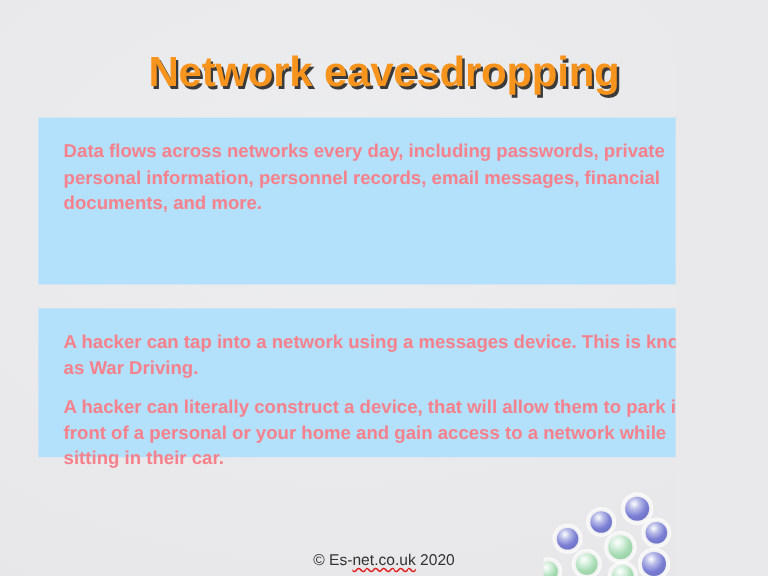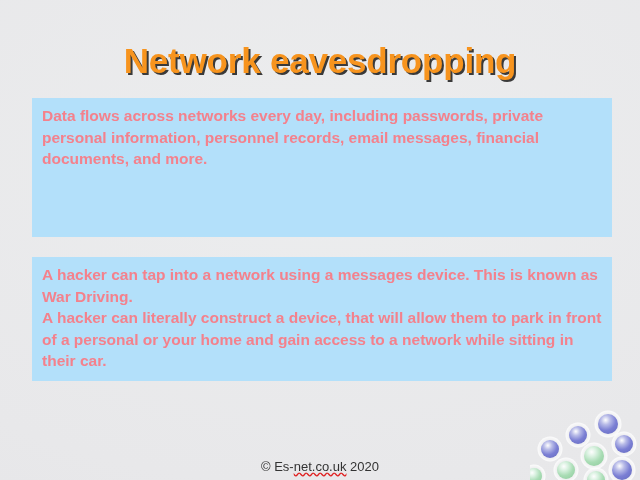--- a/index.html
+++ b/index.html
@@ -8,21 +8,21 @@
   }
   body {
     width: 640px;
     height: 480px;
     overflow: hidden;
     background: #e9e9eb;
     font-family: "Liberation Sans", sans-serif;
   }
   #slide {
     position: relative;
-    width: 640px;
+    width: 563px;
     height: 480px;
     background: radial-gradient(ellipse 150% 120% at 50% 35%, #ecedee 0%, #e8e8ea 55%, #e3e3e6 100%);
     overflow: hidden;
   }
 
   
   #slide-title {
     position: absolute;
     left: 0;
     top: 18px;
@@ -53,21 +53,21 @@
     width: 580px;
     height: 139px;
   }
   #box-two {
     left: 32px;
     top: 257px;
     width: 580px;
     height: 124px;
   }
   .text-box p {
-    margin: 0;
+    margin: 11px;
   }
 
   
   #footer {
     position: absolute;
     left: 0;
     top: 459px;
     width: 640px;
     text-align: center;
     font-size: 13px;

